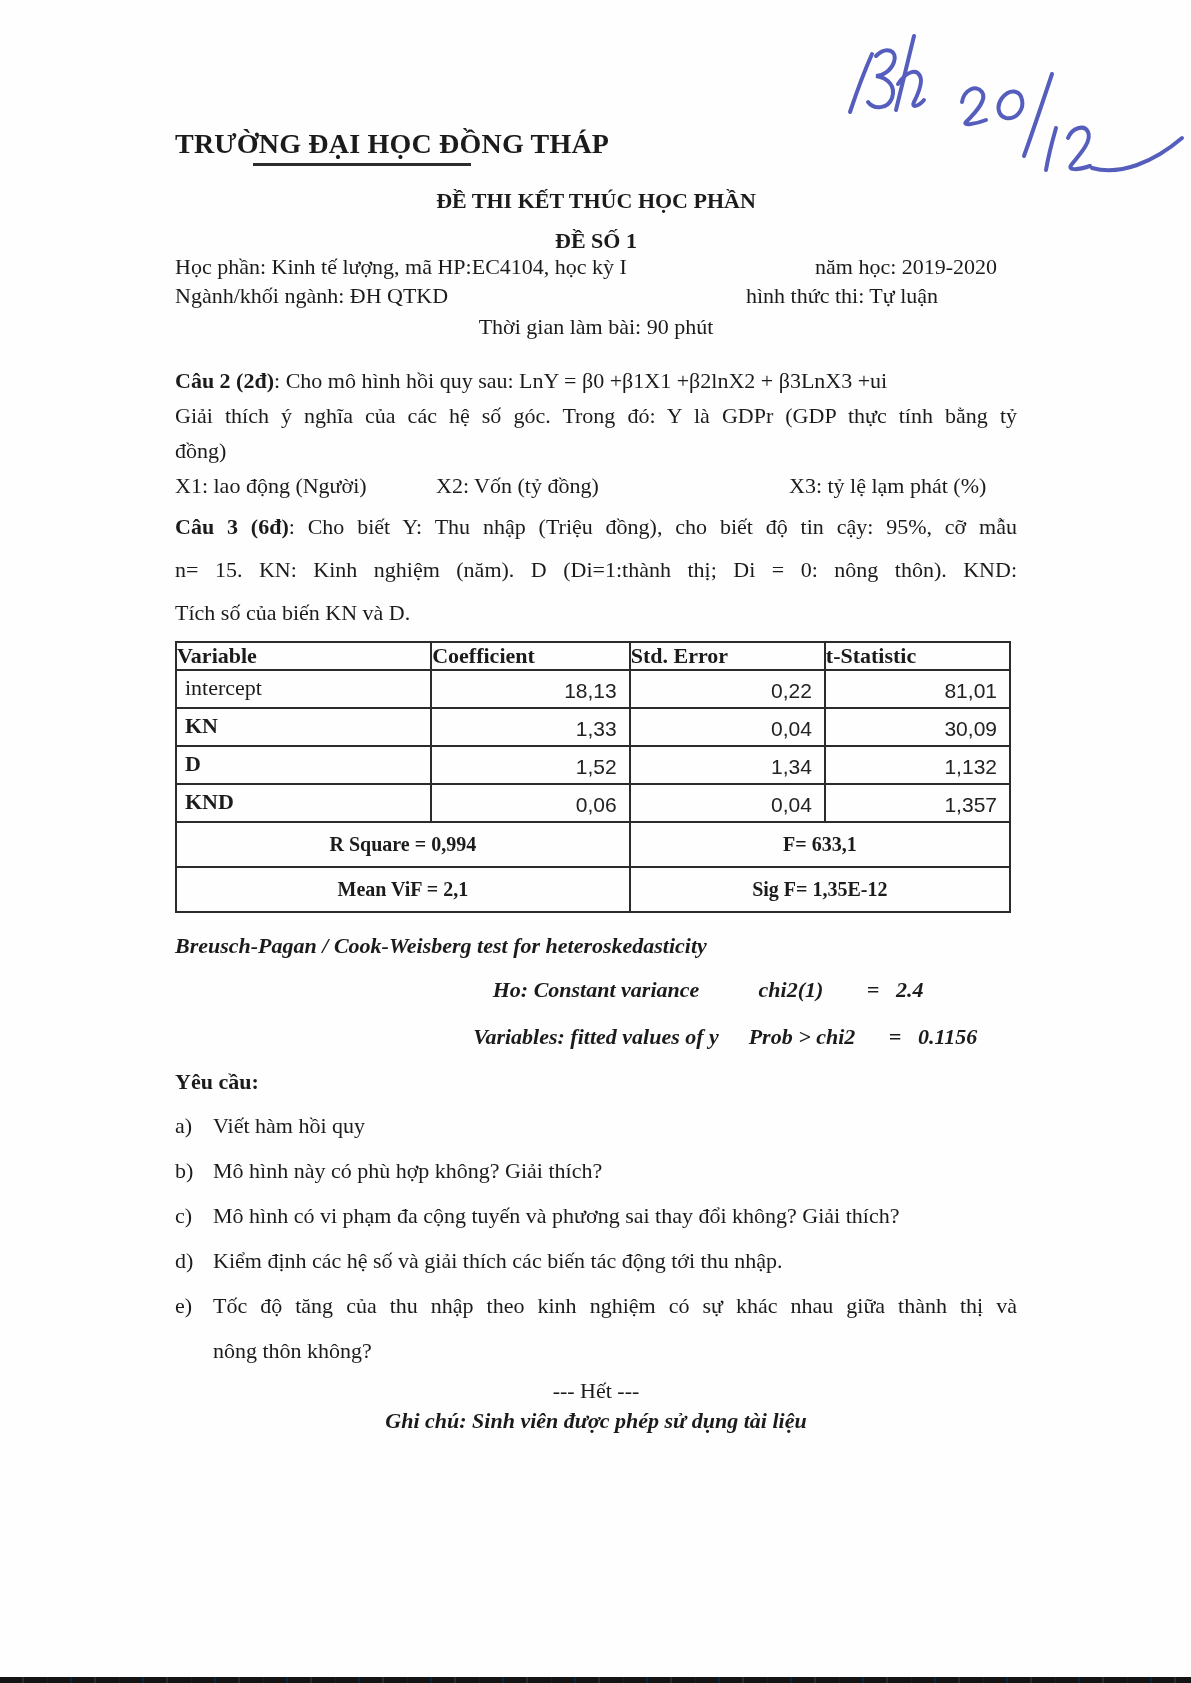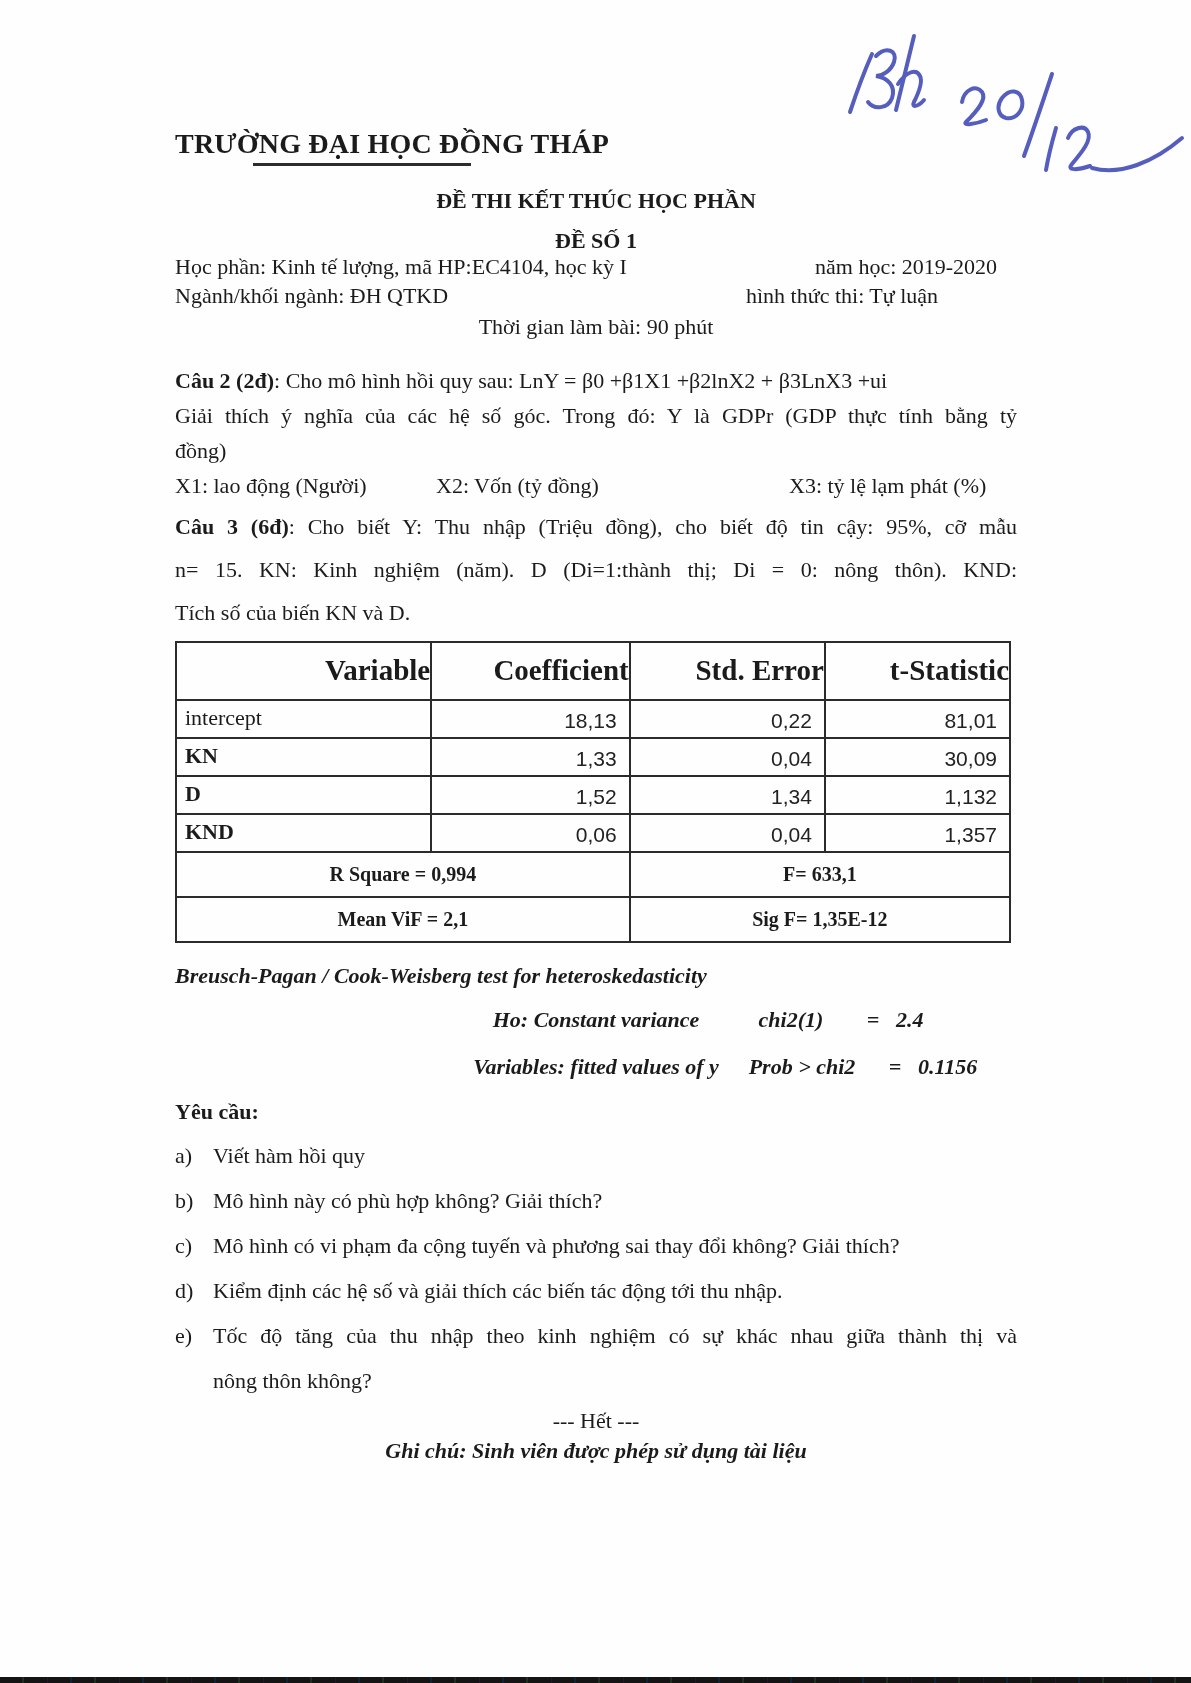--- a/index.html
+++ b/index.html
@@ -24,21 +24,21 @@
   .qline { line-height:35px; }
   .just { text-align:justify; text-align-last:justify; }
   .vars-row { display:flex; line-height:35px; }
   .vars-row .v1 { width:261px; }
   .vars-row .v2 { width:353px; }
   .q3line { line-height:43px; }
 
   table.results { border-collapse:collapse; width:836px; margin-top:7px; table-layout:fixed; }
   table.results td, table.results th { border:2.2px solid #2b2b2b; }
   table.results { border:2.6px solid #262626; }
-  th.h { font-size:29px; font-weight:bold; height:58px; text-align:right; vertical-align:middle; }
+  th.h { font-size:22px; font-weight:bold; height:28px; text-align:left; vertical-align:middle; }
   .c-var { width:30.6%; } .c-coef { width:23.8%; } .c-se { width:23.4%; } .c-t { width:22.2%; }
   td.vcell { height:38px; padding:4px 8px 0 8px; vertical-align:top; font-size:22px; }
   td.vcell.vb { font-weight:bold;border-radius:13px; }
   td.num {
     font-family:"Liberation Sans", sans-serif; font-size:21px; color:#222;
     text-align:right; padding:0 12px 4px 0; vertical-align:bottom;
   }
   td.fcell { height:45px; text-align:center; vertical-align:middle; font-weight:bold; font-size:20px; }
 
   .bp-title { font-style:italic; font-weight:bold; margin-top:18px; line-height:30px; }

